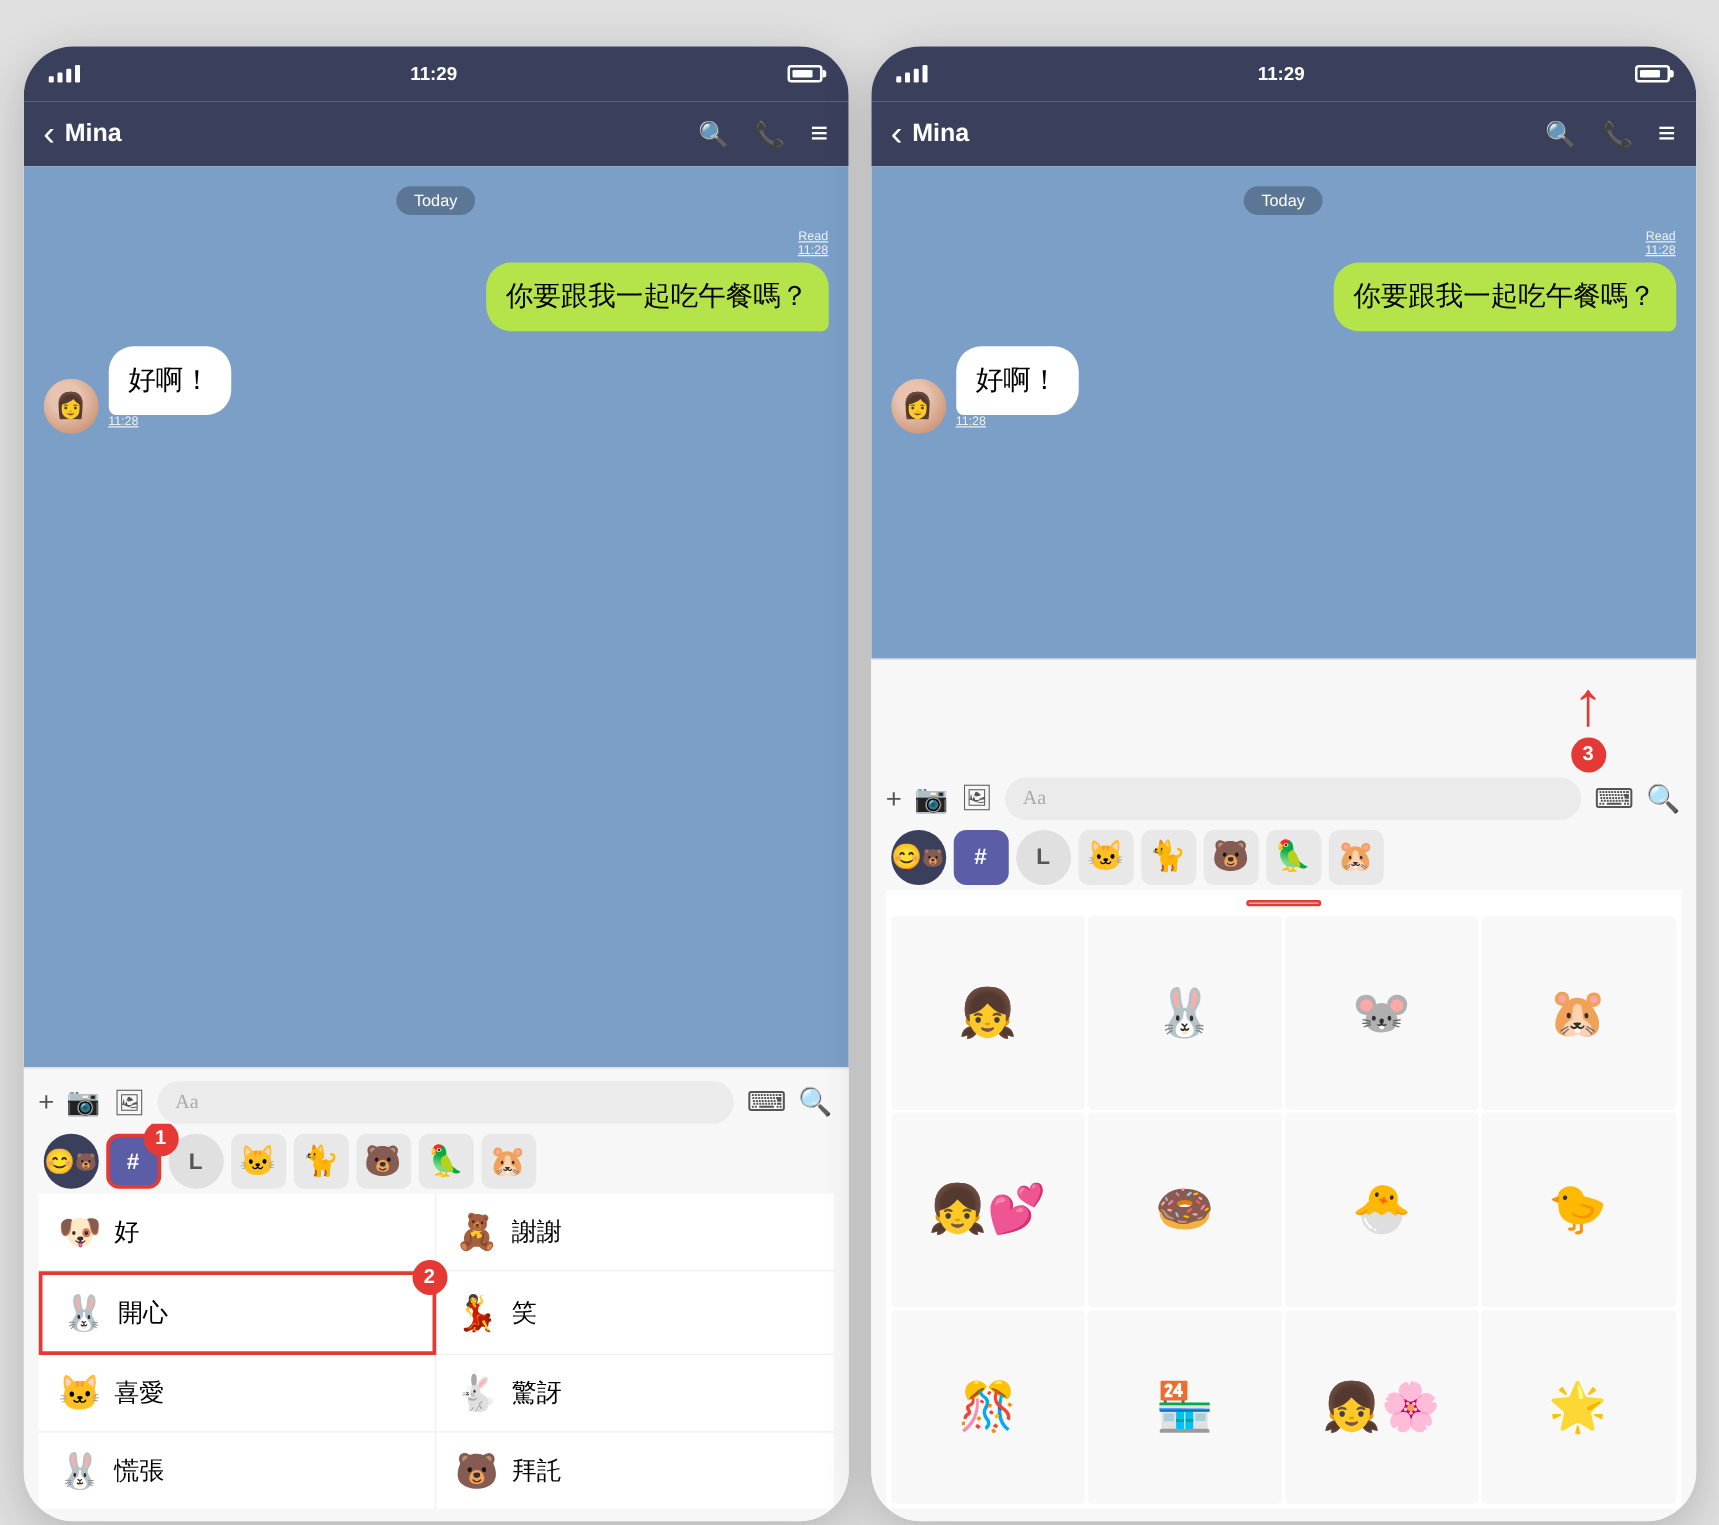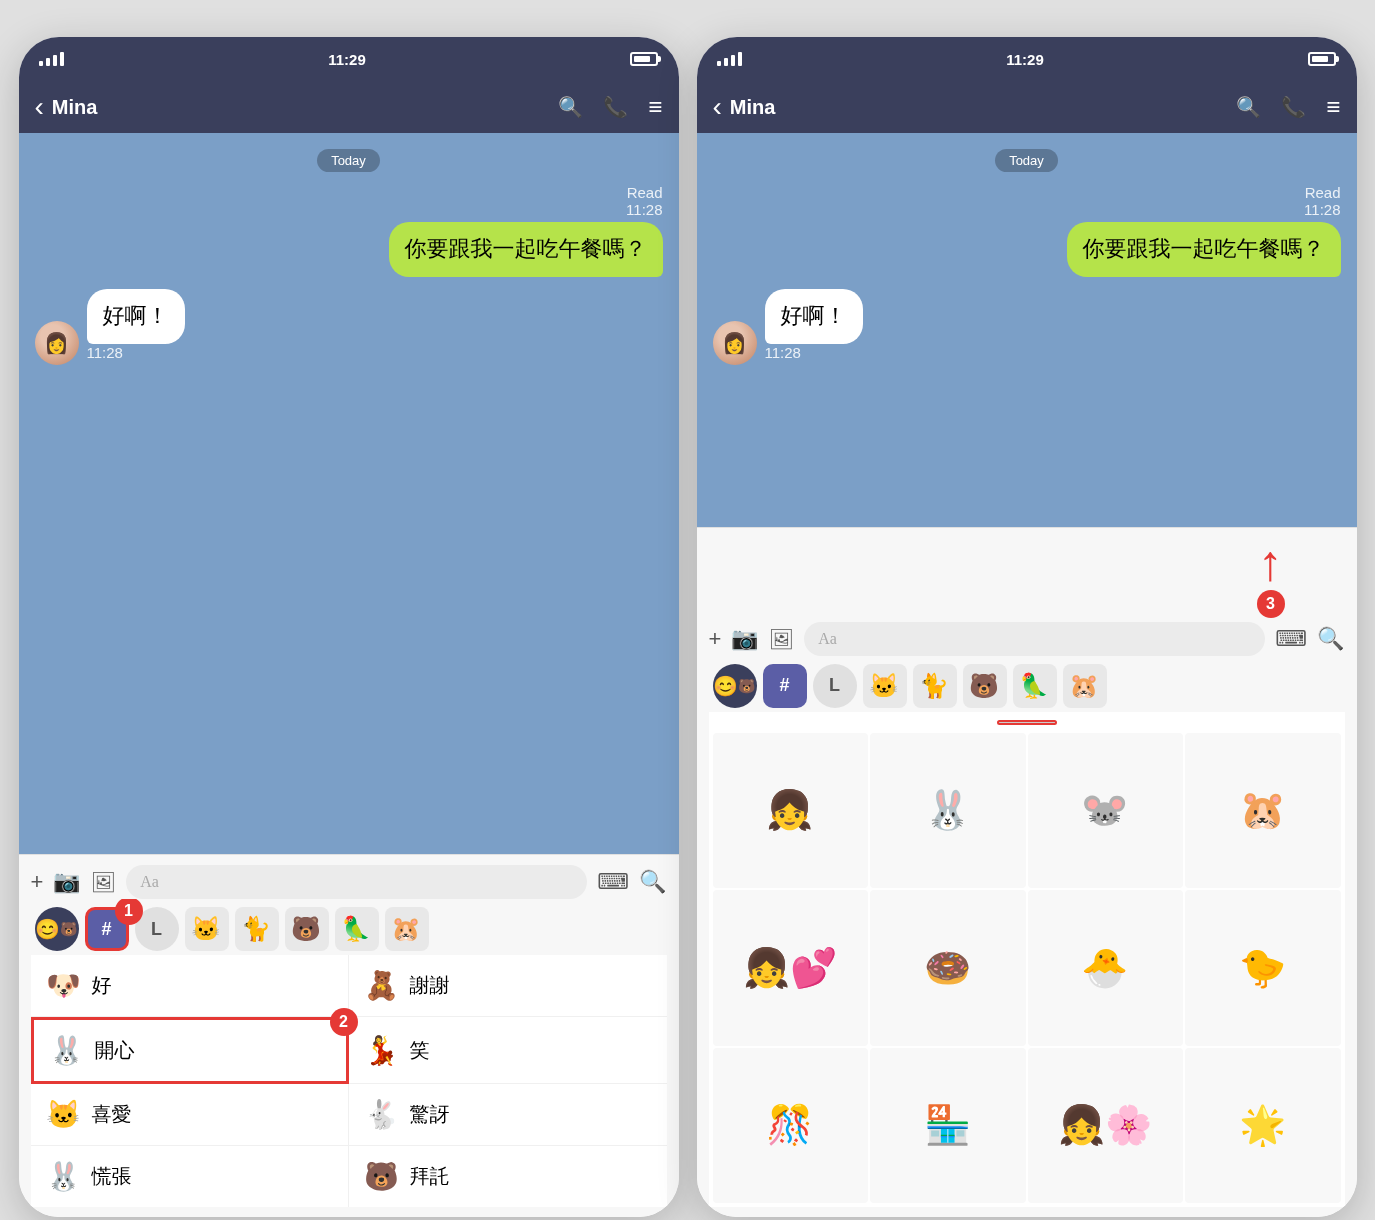--- a/index.html
+++ b/index.html
@@ -168,25 +168,26 @@
     }
     .bubble.sent {
       background: #b5e34a;
       border-bottom-right-radius: 6px;
     }
     .bubble.received {
       background: white;
       border-bottom-left-radius: 6px;
     }
     .msg-meta {
-      font-size: 15px;
+      font-size: 10px;
       color: rgba(255,255,255,0.85);
       text-align: right;
       margin-bottom: 4px;
       white-space: nowrap;
+      text-decoration: underline;
     }
     .msg-meta.received-meta {
       text-align: left;
     }
     .msg-col {
       display: flex;
       flex-direction: column;
     }
 
     

